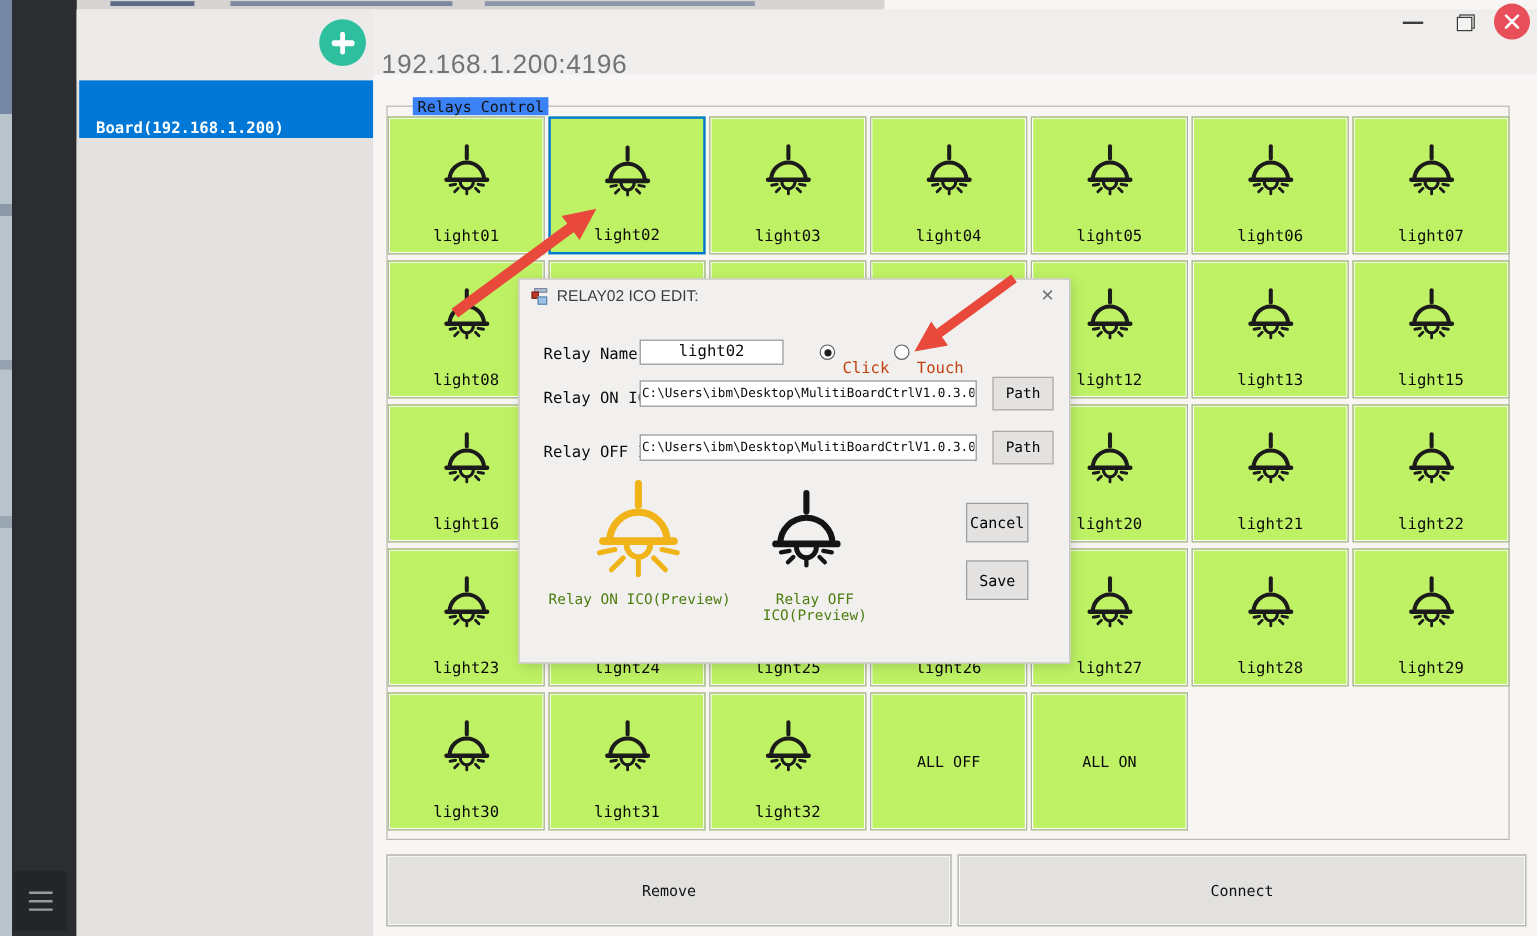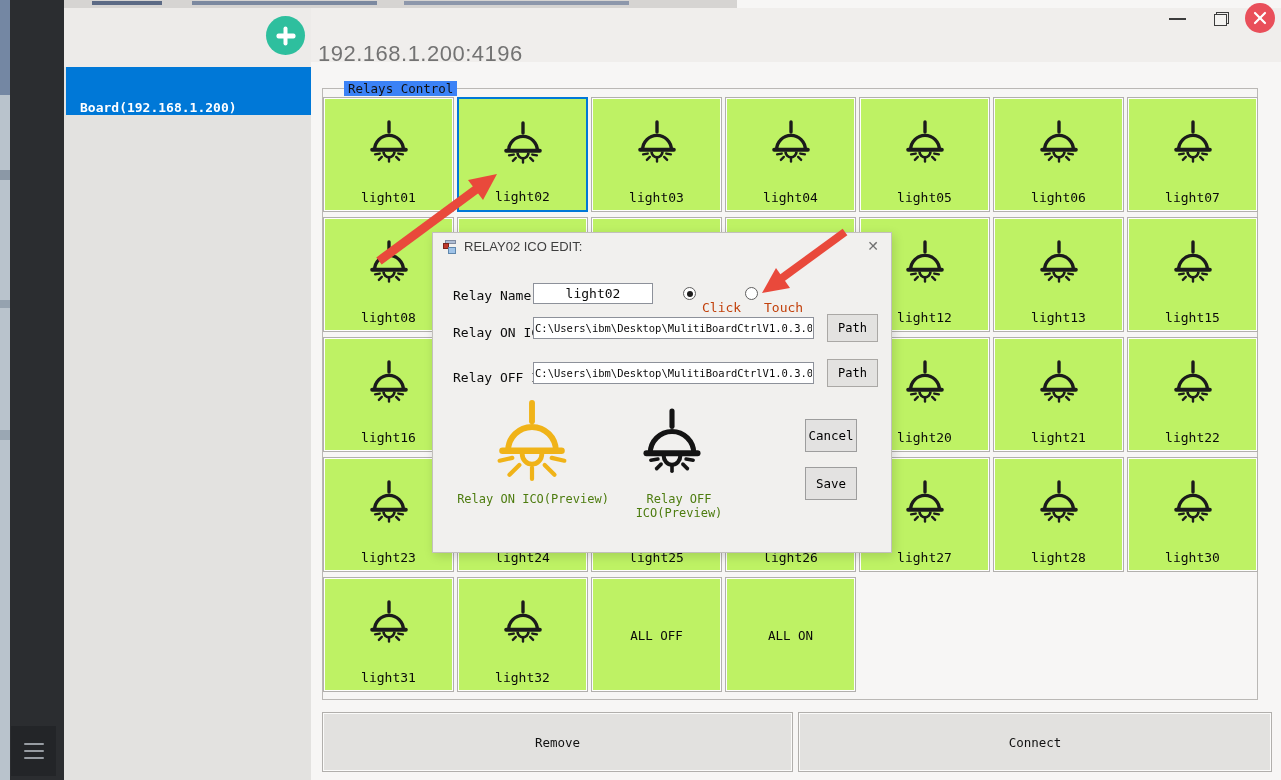--- a/index.html
+++ b/index.html
@@ -349,20 +349,26 @@
           <div class="tile">
             <svg class="lamp" viewBox="0 0 64 64">
               <use href="#lamp-sym"></use>
             </svg>
             <span class="tile-label">light28</span>
           </div>
           <div class="tile">
             <svg class="lamp" viewBox="0 0 64 64">
               <use href="#lamp-sym"></use>
             </svg>
+            <span class="tile-label">light29</span>
+          </div>
+          <div class="tile">
+            <svg class="lamp" viewBox="0 0 64 64">
+              <use href="#lamp-sym"></use>
+            </svg>
             <span class="tile-label">light30</span>
           </div>
           <div class="tile">
             <svg class="lamp" viewBox="0 0 64 64">
               <use href="#lamp-sym"></use>
             </svg>
             <span class="tile-label">light31</span>
           </div>
           <div class="tile">
             <svg class="lamp" viewBox="0 0 64 64">

